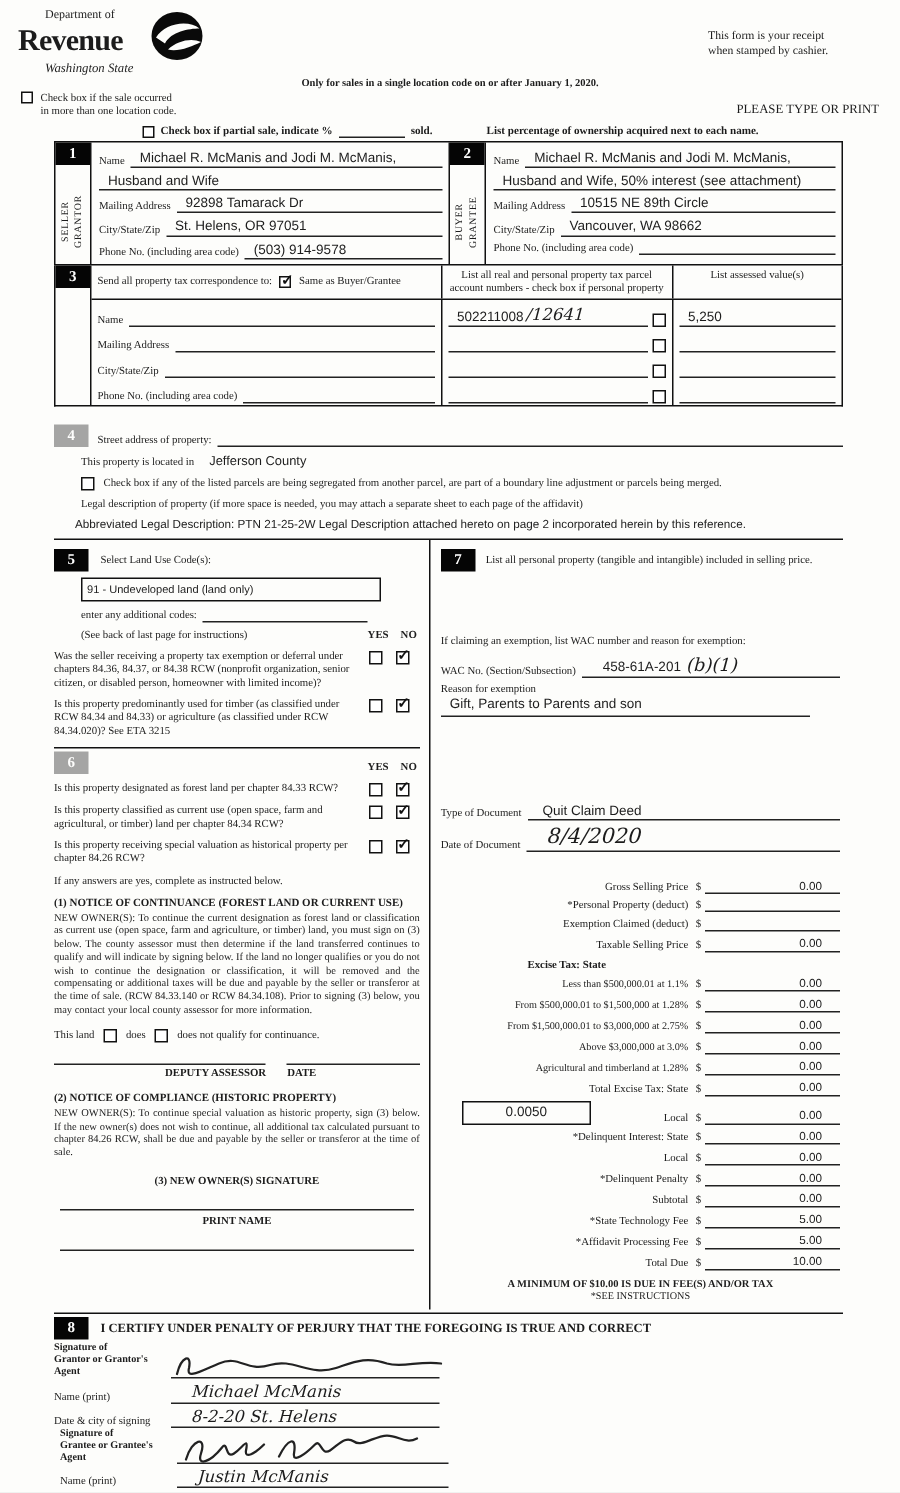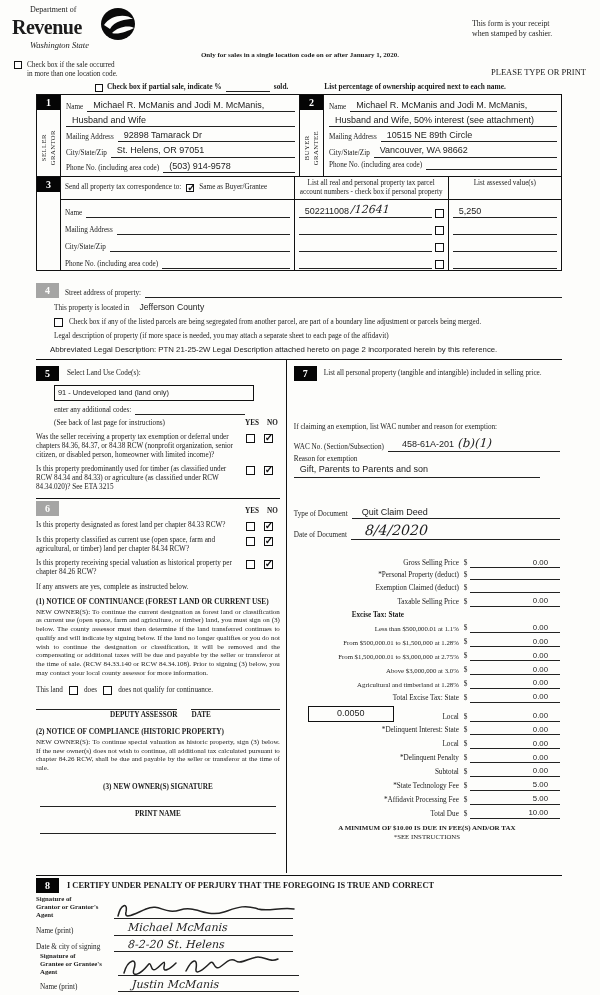--- a/index.html
+++ b/index.html
@@ -418,21 +418,21 @@
           <span class="ul grow" style="text-align:left; padding-left:8px;">
             <span class="fillv">458-61A-201</span>
             <span class="hw" style="font-size:12px;">(b)(1)</span>
           </span>
         </div>
         <div style="margin-top:3px;">Reason for exemption</div>
         <div class="ul fillv" style="margin-right:20px; padding-bottom:1px;">Gift, Parents to Parents and son</div>
         <div style="height:26px;"></div>
         <div class="frow">
           <span class="lab">Type of Document</span>
-          <span class="ul grow fillv" style="font-size:9px; padding-left:10px;">Quit Claim Deed</span>
+          <span class="ul grow fillv" style="font-size:9px; padding-left:10px;margin-top:28px;">Quit Claim Deed</span>
         </div>
         <div class="frow" style="margin-top:3px;">
           <span class="lab">Date of Document</span>
           <span class="ul grow" style="padding-left:14px;">
             <span class="hw" style="font-size:14px;">8/4/2020</span>
           </span>
         </div>
         <div style="height:14px;"></div>
 
         <div class="mrow">

